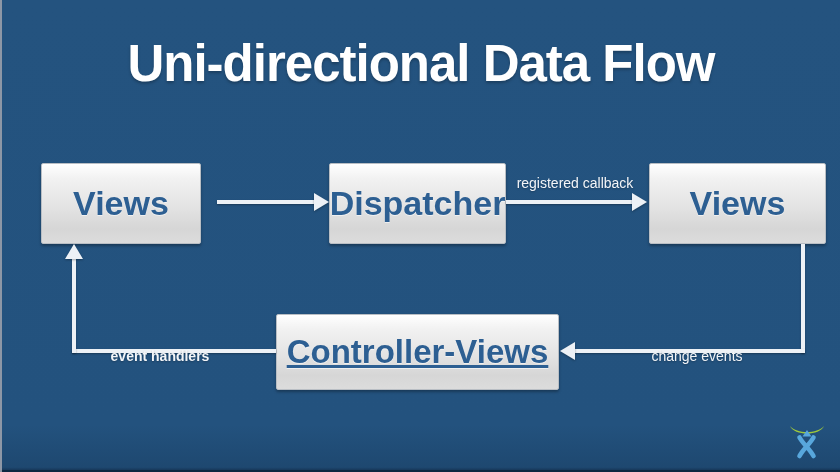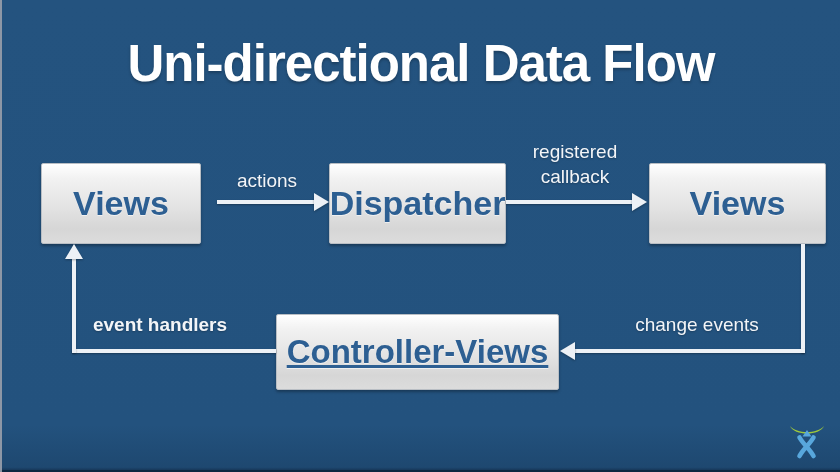--- a/index.html
+++ b/index.html
@@ -48,24 +48,25 @@
   .node-controller  { left: 274px; top: 314px; width: 283px; height: 76px; font-size: 33px; text-decoration: underline; }
 
   .edge-line {
     position: absolute;
     background: #edf1f6;
     box-shadow: 0 1px 2px rgba(0,0,0,0.30);
   }
   .edge-label {
     position: absolute;
     color: #f3f5f8;
-    font-size: 19px;
+    font-size: 14px;
     text-align: center;
     line-height: 25px;
     text-shadow: 0 1px 2px rgba(0,0,0,0.25);
+    margin-top: 32px;
   }
   .arrowhead { position: absolute; width: 0; height: 0; filter: drop-shadow(0 1px 1px rgba(0,0,0,0.3)); }
   .arrow-right { border-top: 9px solid transparent; border-bottom: 9px solid transparent; border-left: 15px solid #edf1f6; }
   .arrow-left  { border-top: 9px solid transparent; border-bottom: 9px solid transparent; border-right: 15px solid #edf1f6; }
   .arrow-up    { border-left: 9px solid transparent; border-right: 9px solid transparent; border-bottom: 15px solid #edf1f6; }
 
   
   .e1-line  { left: 215px; top: 200px; width: 100px; height: 4px; }
   .e1-head  { left: 312px; top: 193px; }
   .e1-label { left: 213px; top: 168px; width: 104px; }
@@ -117,21 +118,20 @@
   </div>
   <div class="node node-stores">
     <span>Views</span>
   </div>
   <div class="node node-controller">
     <span>Controller-Views</span>
   </div>
 
   <div class="edge-line e1-line"></div>
   <div class="arrowhead arrow-right e1-head"></div>
-  <div class="edge-label e1-label">actions</div>
 
   <div class="edge-line e2-line"></div>
   <div class="arrowhead arrow-right e2-head"></div>
   <div class="edge-label e2-label">registered callback</div>
 
   <div class="edge-line e3-vline"></div>
   <div class="edge-line e3-hline"></div>
   <div class="arrowhead arrow-left e3-head"></div>
   <div class="edge-label e3-label">change events</div>
 

